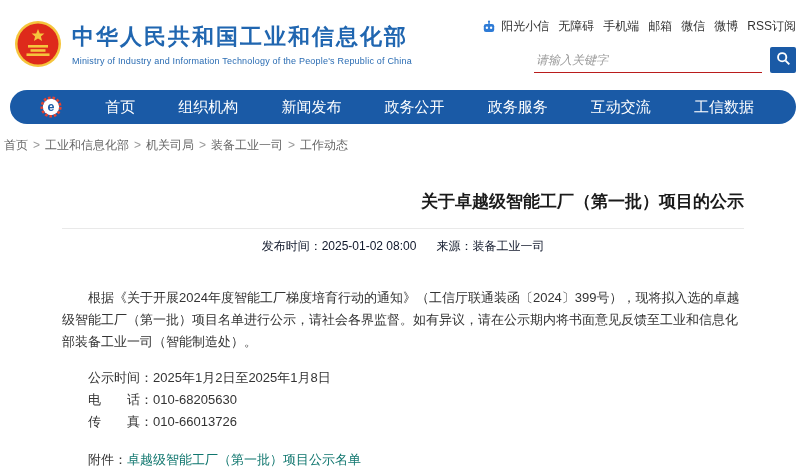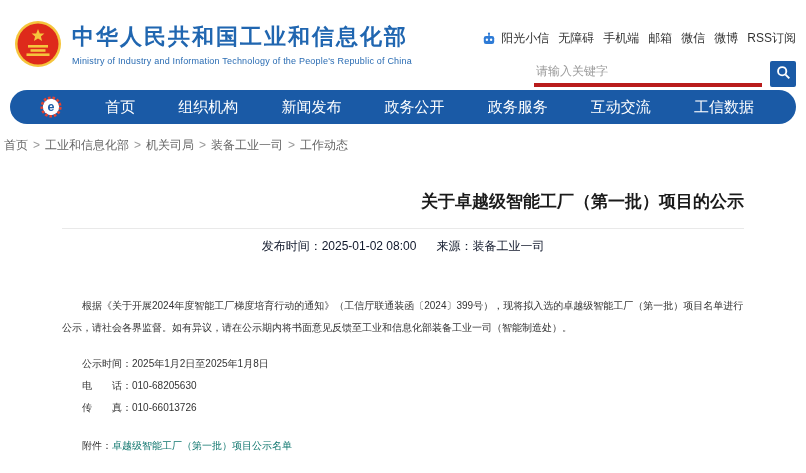--- a/index.html
+++ b/index.html
@@ -11,28 +11,28 @@
     overflow: hidden;
     position: relative;
   }
   
   .header { position: relative; height: 88px; padding-left: 11px; }
   .brand { position: absolute; left: 14px; top: 20px; display: flex; align-items: center; gap: 10px; }
   .emblem { width: 48px; height: 48px; flex: 0 0 auto; }
   .brand-cn { font-size: 22px; font-weight: bold; color: #2066b0; letter-spacing: 2px; }
   .brand-en { font-size: 9px; color: #2a6cb3; margin-top: 4px; letter-spacing: 0.2px; }
   .header-right { position: absolute; right: 10px; top: 18px; width: 262px; }
-  .top-links { display: flex; justify-content: flex-end; align-items: center; gap: 9px; font-size: 12px; color: #333; white-space: nowrap; margin-top: 12px; }
+  .top-links { display: flex; justify-content: flex-end; align-items: center; gap: 9px; font-size: 12px; color: #333; white-space: nowrap; }
   .top-link { cursor: pointer; }
   .robot-icon { display: inline-flex; margin-right: -4px; }
   .search-row { margin-top: 12px; display: flex; align-items: flex-end; }
   .search-input {
-    flex: 1; border: none; border-bottom: 4px solid #b91c1c;
+    flex: 1; border: none; border-bottom: 1px solid #b91c1c;
     font-size: 12px; padding: 5px 2px; color: #333; outline: none;
-    font-family: "Liberation Sans", sans-serif; background: transparent;
+    font-family: "Liberation Sans", sans-serif; background: transparent; font-style: italic;
   }
   .search-input::placeholder { color: #9a9a9a; }
   .search-btn {
     width: 26px; height: 26px; background: #1a5aa6; border: none; margin-left: 8px;
     display: flex; align-items: center; justify-content: center; cursor: pointer; border-radius: 2px;
   }
   
   .nav {
     margin: 2px 10px 0 10px; height: 34px; background: #1a5aa6; border-radius: 17px;
     display: flex; align-items: center; justify-content: space-between;
@@ -43,21 +43,21 @@
   
   .breadcrumb { margin: 13px 0 0 4px; font-size: 12px; color: #666; }
   .crumb { cursor: pointer; }
   .crumb-sep { margin: 0 5px; color: #999; }
   
   .article { width: 682px; margin: 0 auto; }
   .article-title { margin-top: 36px; text-align: right; font-size: 17px; font-weight: bold; color: #1a1a1a; }
   .title-divider { border: none; border-top: 1px solid #e9e9e9; margin-top: 15px; }
   .pub-info { margin-top: 9px; text-align: center; font-size: 12px; color: #0f172a; }
   .pub-gap { display: inline-block; width: 20px; }
-  .article-body { margin-top: 40px; font-size: 10px; color: #333; }
+  .article-body { margin-top: 32px; font-size: 13px; color: #333; }
   .para { text-indent: 2em; line-height: 22px; }
   .info-lines { margin-top: 14px; }
   .info-line { text-indent: 2em; line-height: 22px; }
   .attachment-line { margin-top: 16px; text-indent: 2em; line-height: 22px; }
   .attachment-link { color: #0f766e; cursor: pointer; }
 </style>
 </head>
 <body>
 
 <div class="header">

